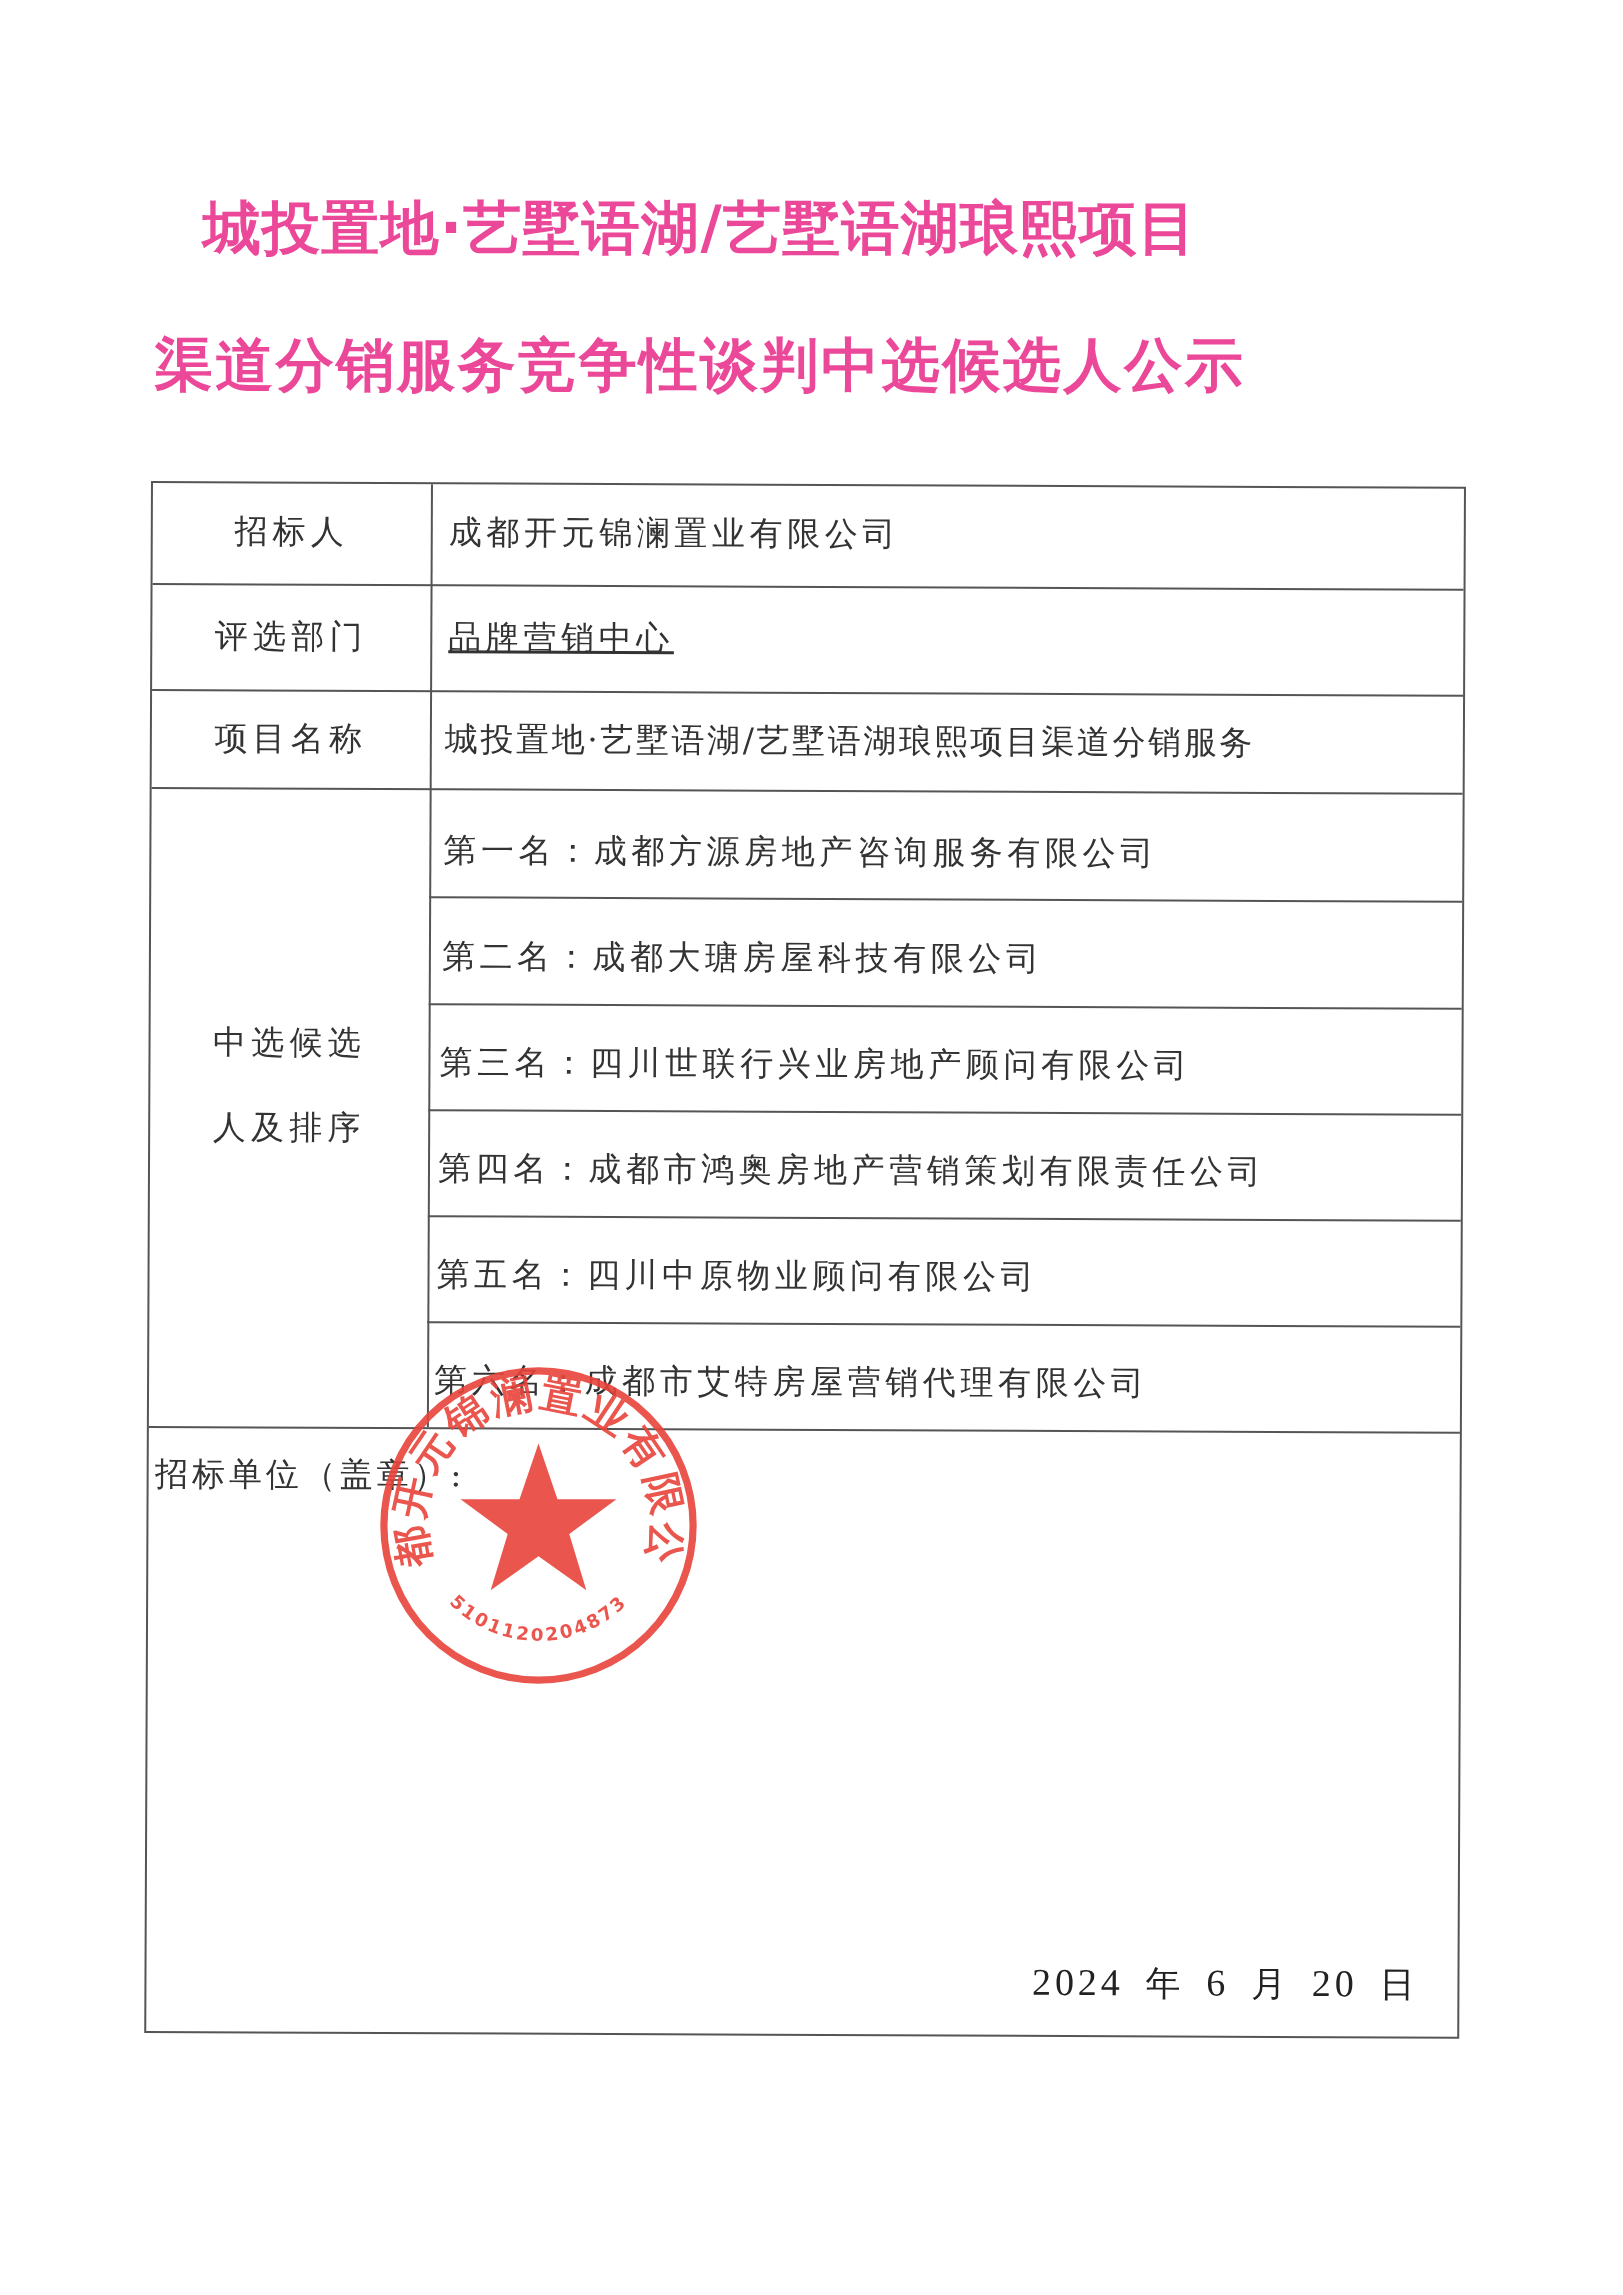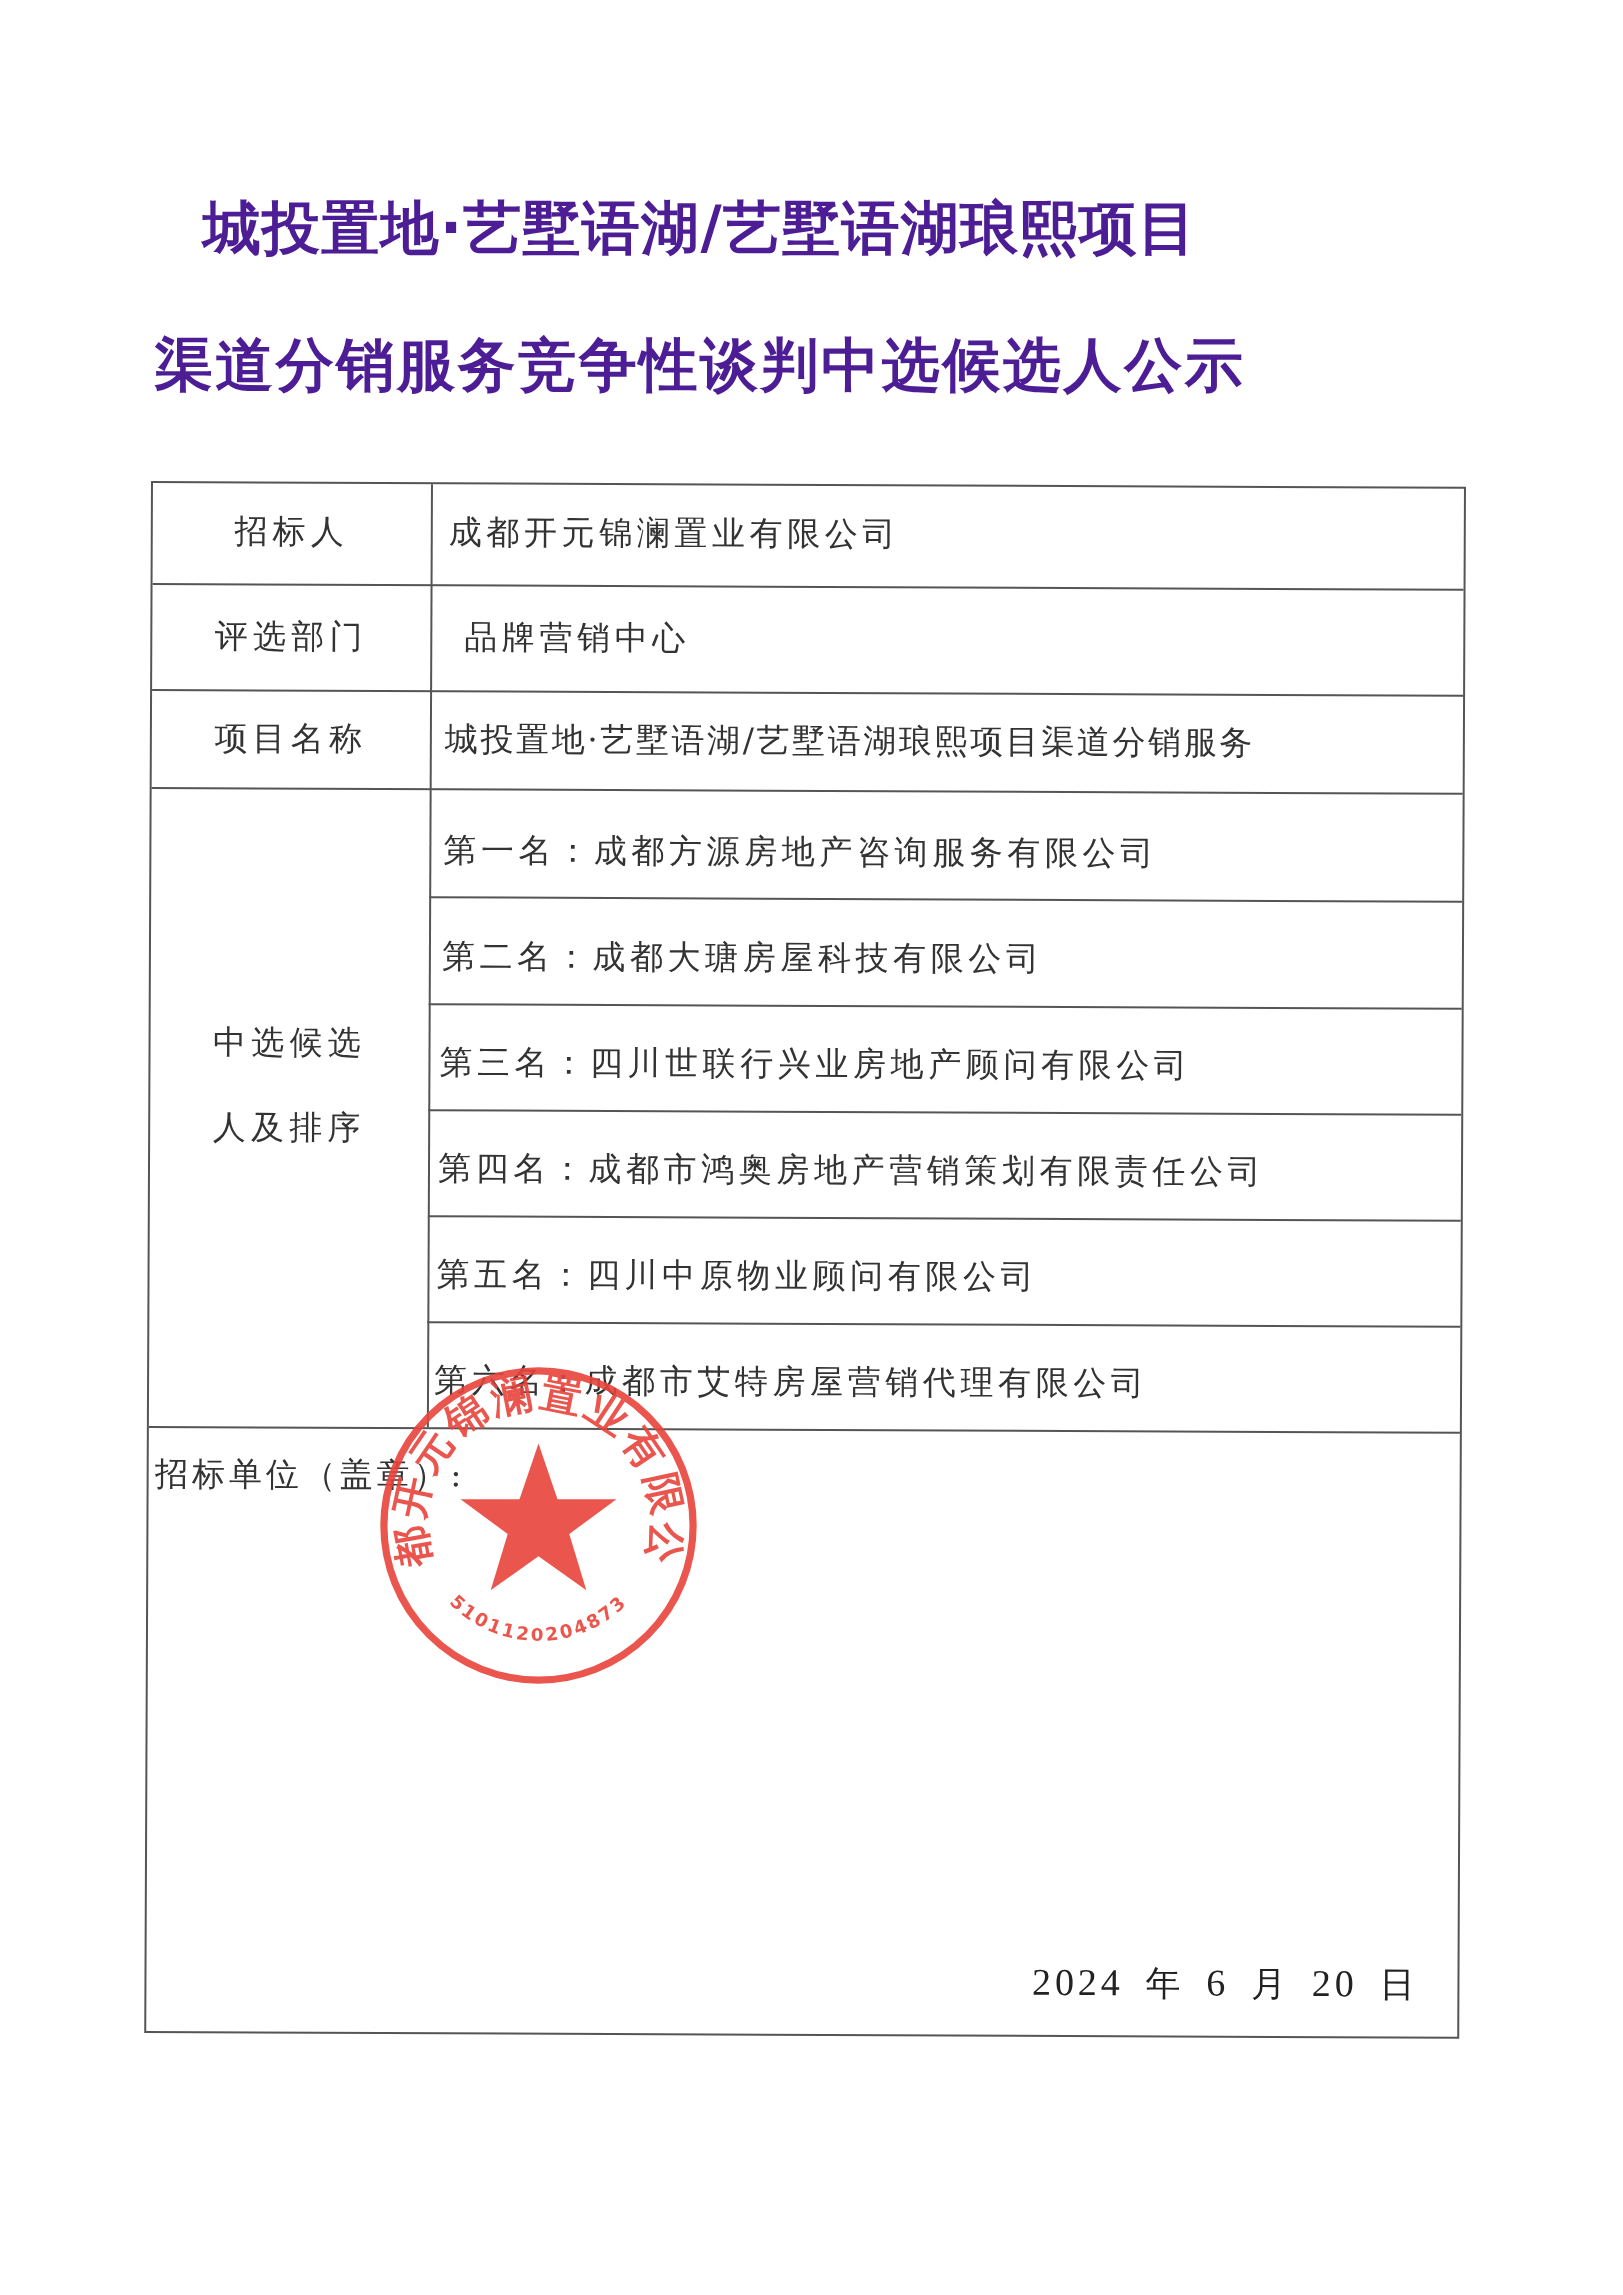--- a/index.html
+++ b/index.html
@@ -1,21 +1,21 @@
 <!DOCTYPE html>
 <html style="font-size:10.5px"><head>
 <meta charset="utf-8">
 <style>
   html, body { margin: 0; padding: 0; background: #ffffff; }
   body { width: 1624px; height: 2295px; position: relative; overflow: hidden;
          font-family: "DejaVu Serif", "Liberation Serif", serif; color: #2e2e2e; }
 
   .title-line { position: absolute; left: 0; width: 1400px; text-align: center;
     font-family: "DejaVu Sans", "Liberation Sans", sans-serif; font-weight: bold;
-    font-size: 58px; color: #4c1d95; letter-spacing: 1.3px; }
+    font-size: 58px; color: #ec4899; letter-spacing: 1.3px; }
   #title1 { top: 190px; }
   #title2 { top: 327px; letter-spacing: 2.6px; }
 
   .tbl { position: absolute; left: 151px; top: 481px; width: 1315px; height: 1552px;
     border: 2px solid #555; box-sizing: border-box; transform: rotate(0.25deg); transform-origin: top left; }
   .hline { position: absolute; height: 0; border-top: 2px solid #555; }
   .vline { position: absolute; width: 0; border-left: 2px solid #555; }
 
   .cell-label { position: absolute; font-size: 33px; letter-spacing: 5.2px; text-align: center; color: #333; }
   .cell-value { position: absolute; font-size: 33px; letter-spacing: 4.6px; color: #333; white-space: nowrap; }
@@ -44,21 +44,21 @@
   <div class="hline" style="left:278px; width:1033px; top:519px;"></div>
   <div class="hline" style="left:278px; width:1033px; top:625px;"></div>
   <div class="hline" style="left:278px; width:1033px; top:731px;"></div>
   <div class="hline" style="left:278px; width:1033px; top:837px;"></div>
   <div class="hline" style="left:0; width:1311px; top:943px;"></div>
 
   <div class="cell-label" style="left:0; width:278px; top:26px;">招标人</div>
   <div class="cell-value" style="left:296px; top:26px;">成都开元锦澜置业有限公司</div>
 
   <div class="cell-label" style="left:0; width:278px; top:131px;">评选部门</div>
-  <div class="cell-value" style="left:312px; top:131px;">品牌营销中心</div>
+  <div class="cell-value" style="left:296px; top:131px;text-decoration:underline;">品牌营销中心</div>
 
   <div class="cell-label" style="left:0; width:278px; top:233px;">项目名称</div>
   <div class="cell-value" style="left:293px; top:233px; letter-spacing:2.6px;">城投置地·艺墅语湖/艺墅语湖琅熙项目渠道分销服务</div>
 
   <div class="cell-label" style="left:0; width:278px; top:537px;">中选候选</div>
   <div class="cell-label" style="left:0; width:278px; top:622px;">人及排序</div>
 
   <div class="cell-value" style="left:292px; top:344px;">
     <span>第一名：</span><span>成都方源房地产咨询服务有限公司</span>
   </div>

